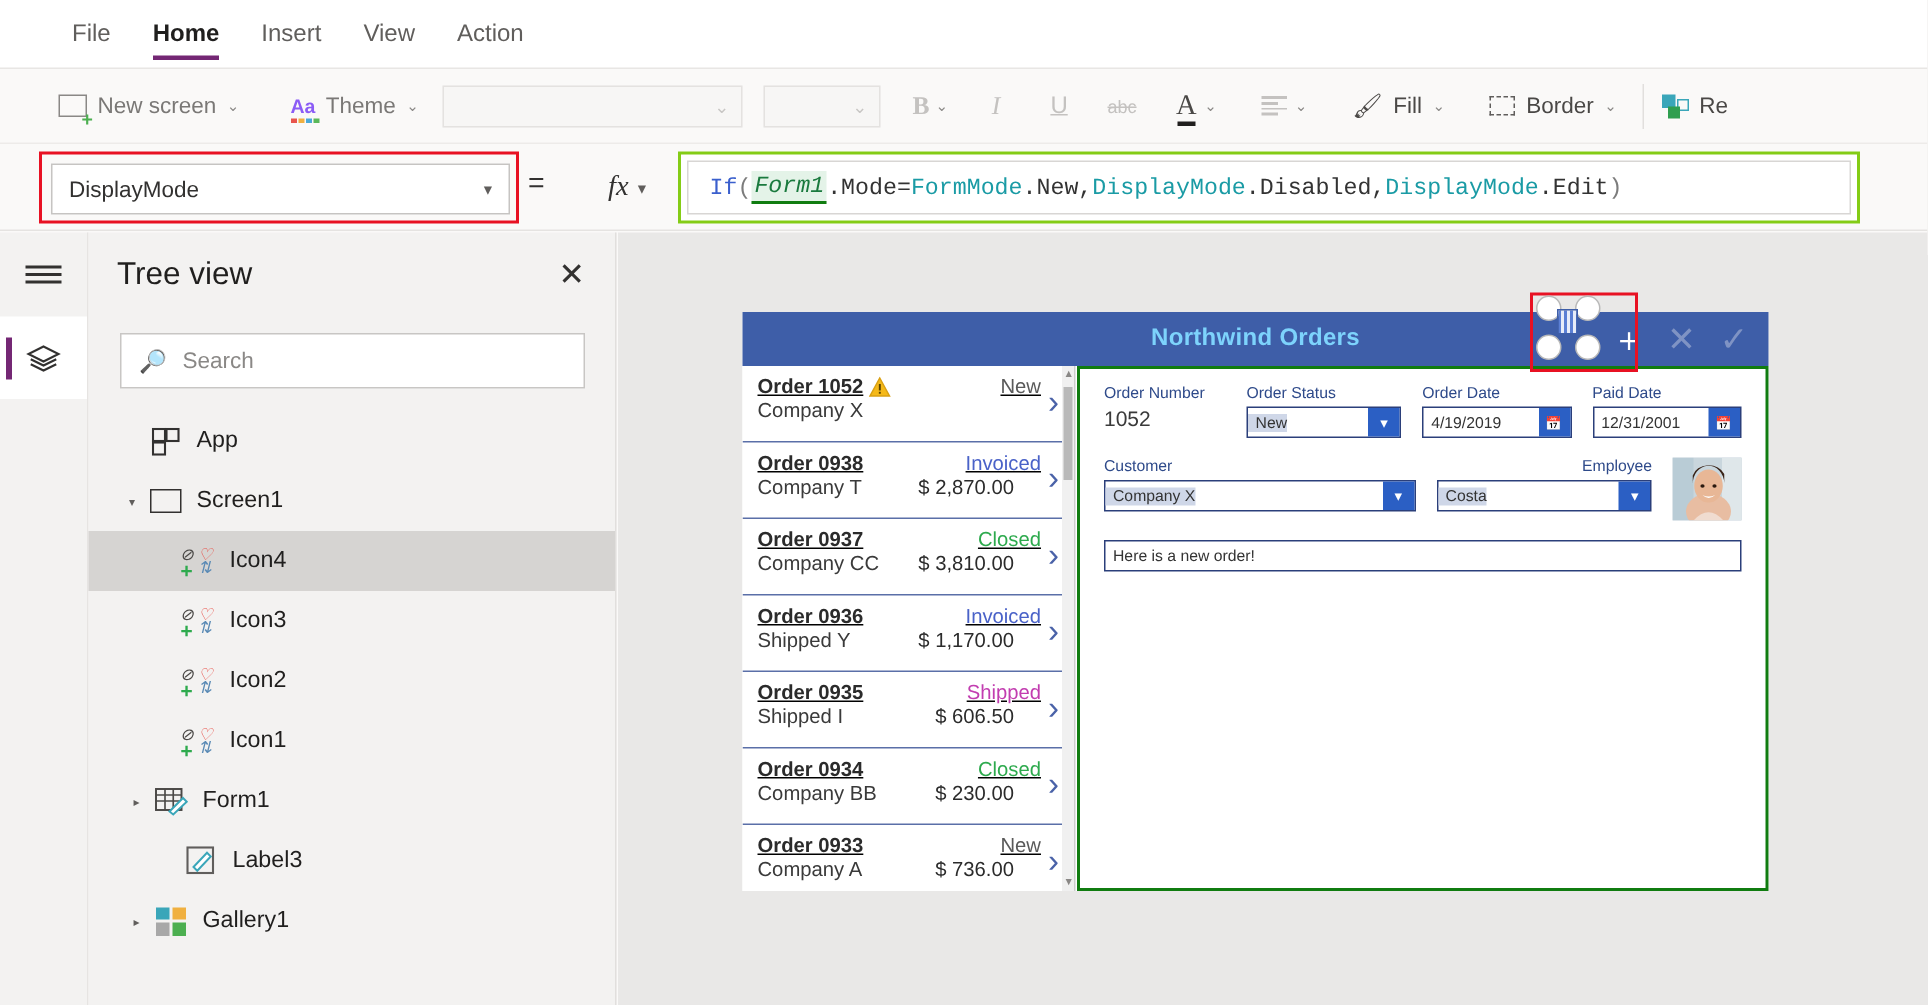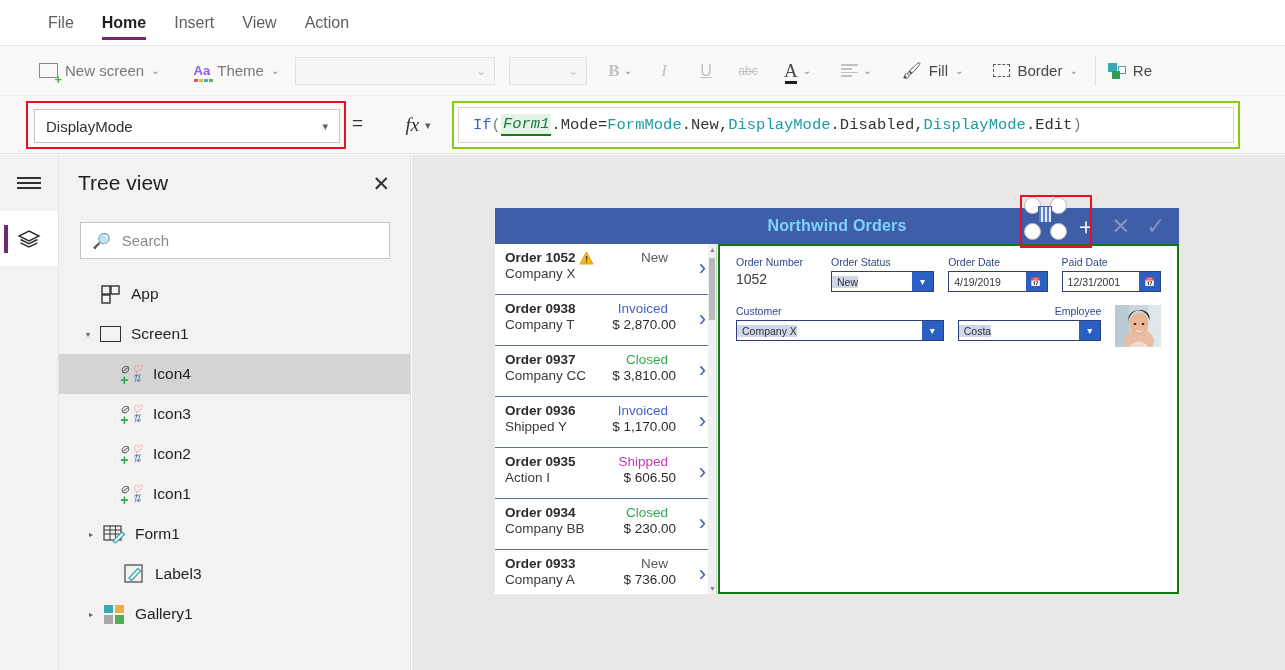--- a/index.html
+++ b/index.html
@@ -217,21 +217,21 @@
 
   
   .gallery {
     position:absolute; left:0; top:36px; width:222px; bottom:0;
     background:#ffffff; overflow:hidden; border-right:1px solid #cdcdcd;
   }
   .gal-item {
     height: 51px; border-bottom: 1px solid #5a6fa8; padding: 6px 0 0 10px;
     position: relative;
   }
-  .gal-l1 { display:flex; justify-content:space-between; align-items:center; padding-right:48px; }
+  .gal-l1 { display:flex; justify-content:space-between; align-items:center; padding-right:22px;text-decoration:underline; }
   .gal-l2 { display:flex; justify-content:space-between; align-items:center; padding-right:40px; margin-top:1px;}
   .gal-order { font-size:13.5px; font-weight:bold; color:#2b2b2b; display:flex; align-items:center; gap:2px;}
   .gal-status { font-size:13.5px; }
   .gal-comp { font-size:13.5px; color:#3a3a3a; }
   .gal-amt { font-size:13.5px; color:#2b2b2b; }
   .gal-chev {
     position:absolute; right:10px; top:13px; font-size:22px; color:#4a62a8;
     font-weight: 300; line-height:1;
   }
   .gal-scroll {
@@ -629,21 +629,21 @@
           </div>
           <span class="gal-chev">›</span>
         </div>
 
         <div class="gal-item">
           <div class="gal-l1">
             <span class="gal-order">Order 0935</span>
             <span class="gal-status" style="color:#c23db0">Shipped</span>
           </div>
           <div class="gal-l2">
-            <span class="gal-comp">Action I</span>
+            <span class="gal-comp">Shipped I</span>
             <span class="gal-amt">$ 606.50</span>
           </div>
           <span class="gal-chev">›</span>
         </div>
 
         <div class="gal-item">
           <div class="gal-l1">
             <span class="gal-order">Order 0934</span>
             <span class="gal-status" style="color:#2eaa4e">Closed</span>
           </div>
@@ -728,20 +728,23 @@
               <path d="M13.5 18 A10.5 12 0 0 1 34.5 17 L34.5 11 A11 9 0 0 0 13.5 12 Z" fill="#3a2418"></path>
               <ellipse cx="20" cy="19" rx="1.4" ry="1.1" fill="#2a1a10"></ellipse>
               <ellipse cx="28" cy="19" rx="1.4" ry="1.1" fill="#2a1a10"></ellipse>
               <path d="M20 25 Q24 29 28.5 25 Q24 27 20 25 Z" fill="#ffffff"></path>
               <path d="M14 42 Q24 31 34 42 Z" fill="#f0dcd0"></path>
             </svg>
           </div>
         </div>
 
         <div style="margin-top:13px;">
+          <div class="f-notes">
+            <span class="f-val">Here is a new order!</span>
+          </div>
         </div>
 
       </div>
     </div>
 
     <div class="sel-box" style="left:608px; top:40px; width:72px; height:53px;"></div>
 
     <div class="handles" style="left:612px; top:42px; width:46px; height:46px;">
       <span class="h" style="left:0;   top:0;"></span>
       <span class="h" style="left:26px;top:0;"></span>

